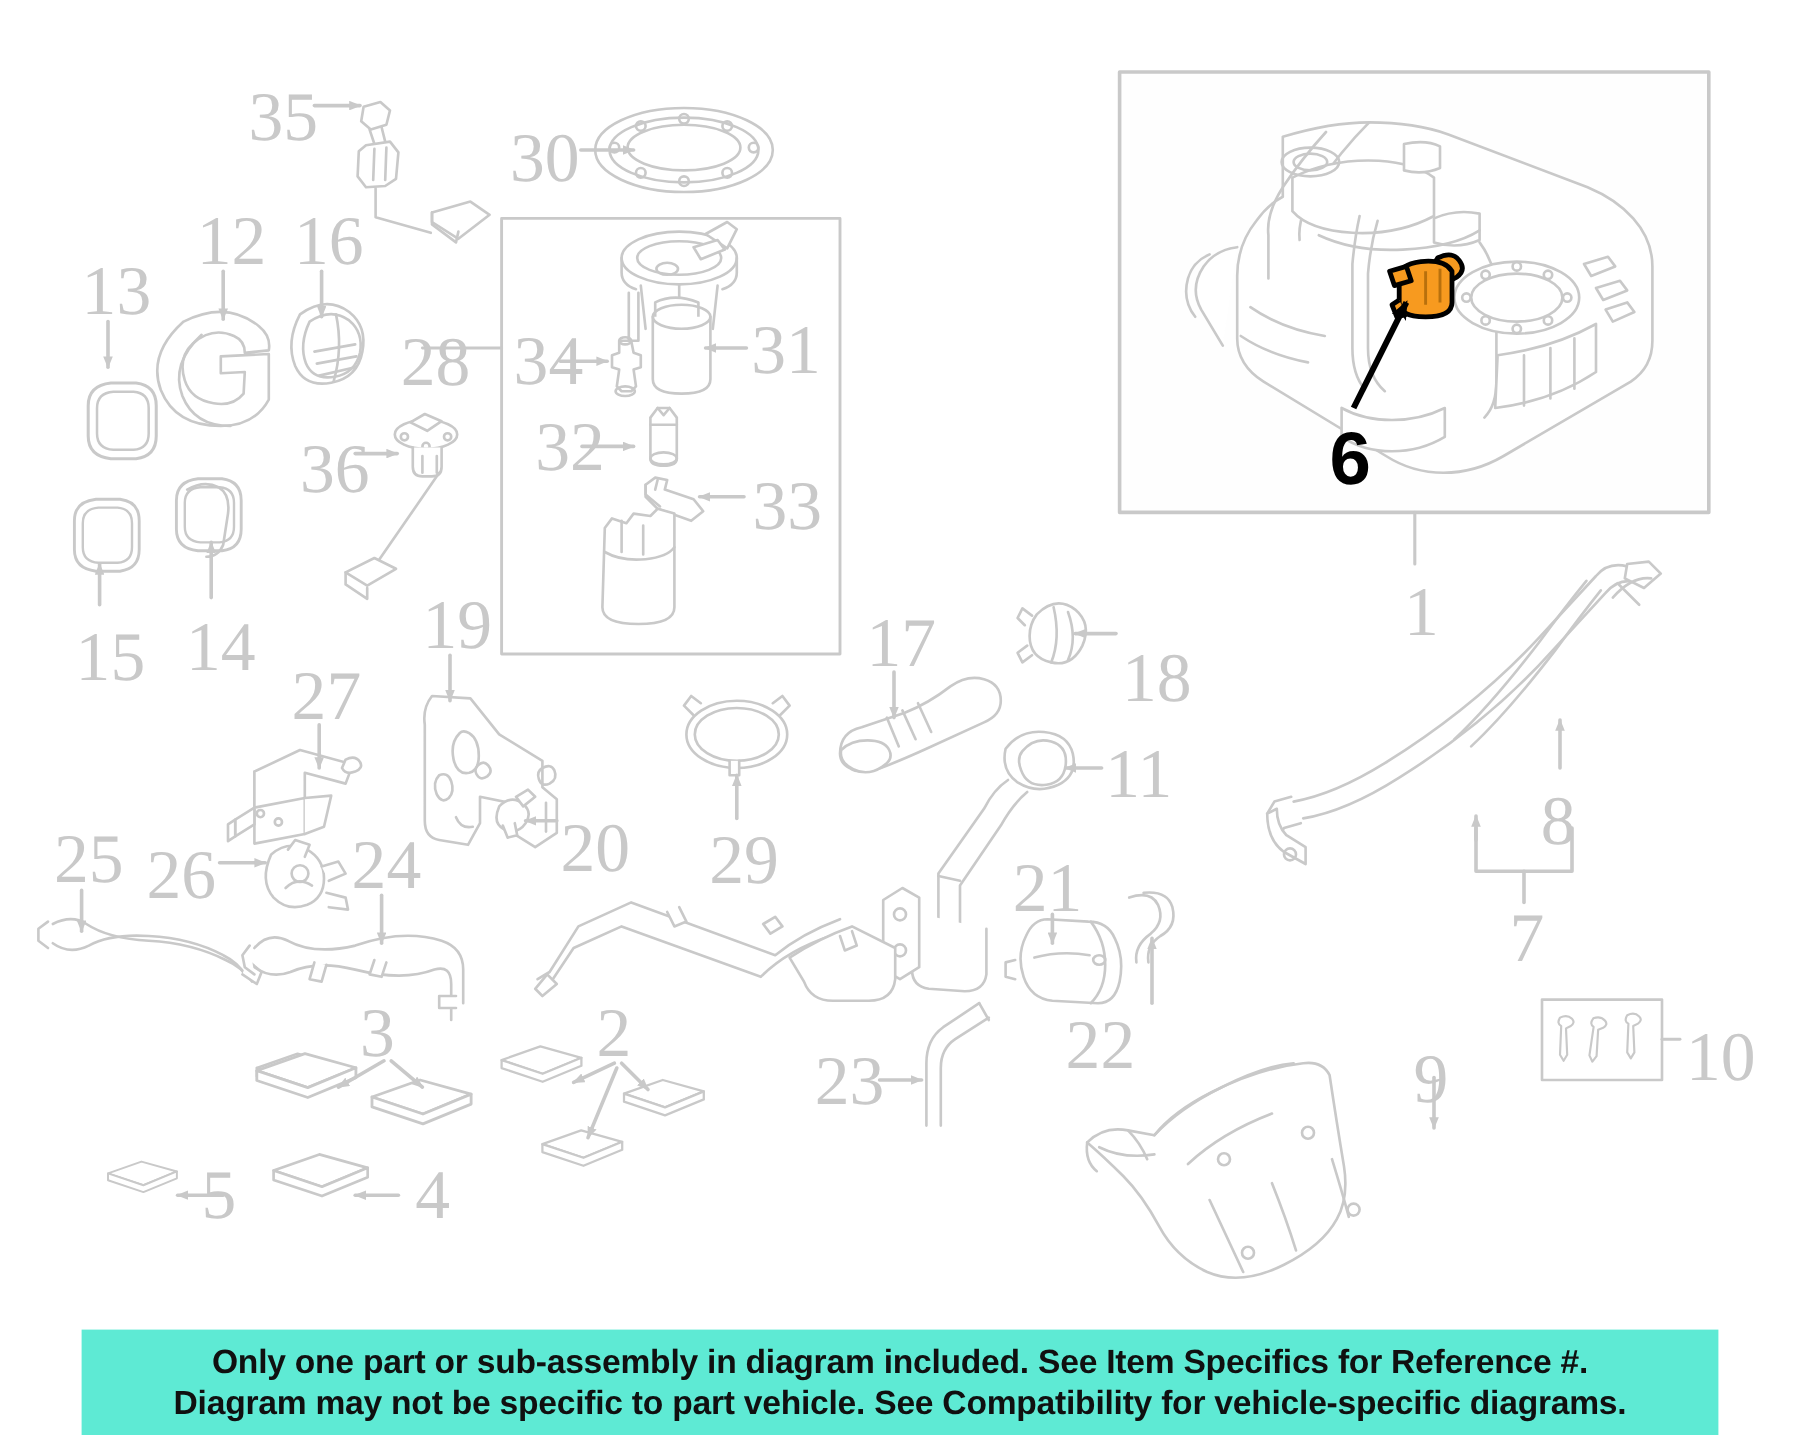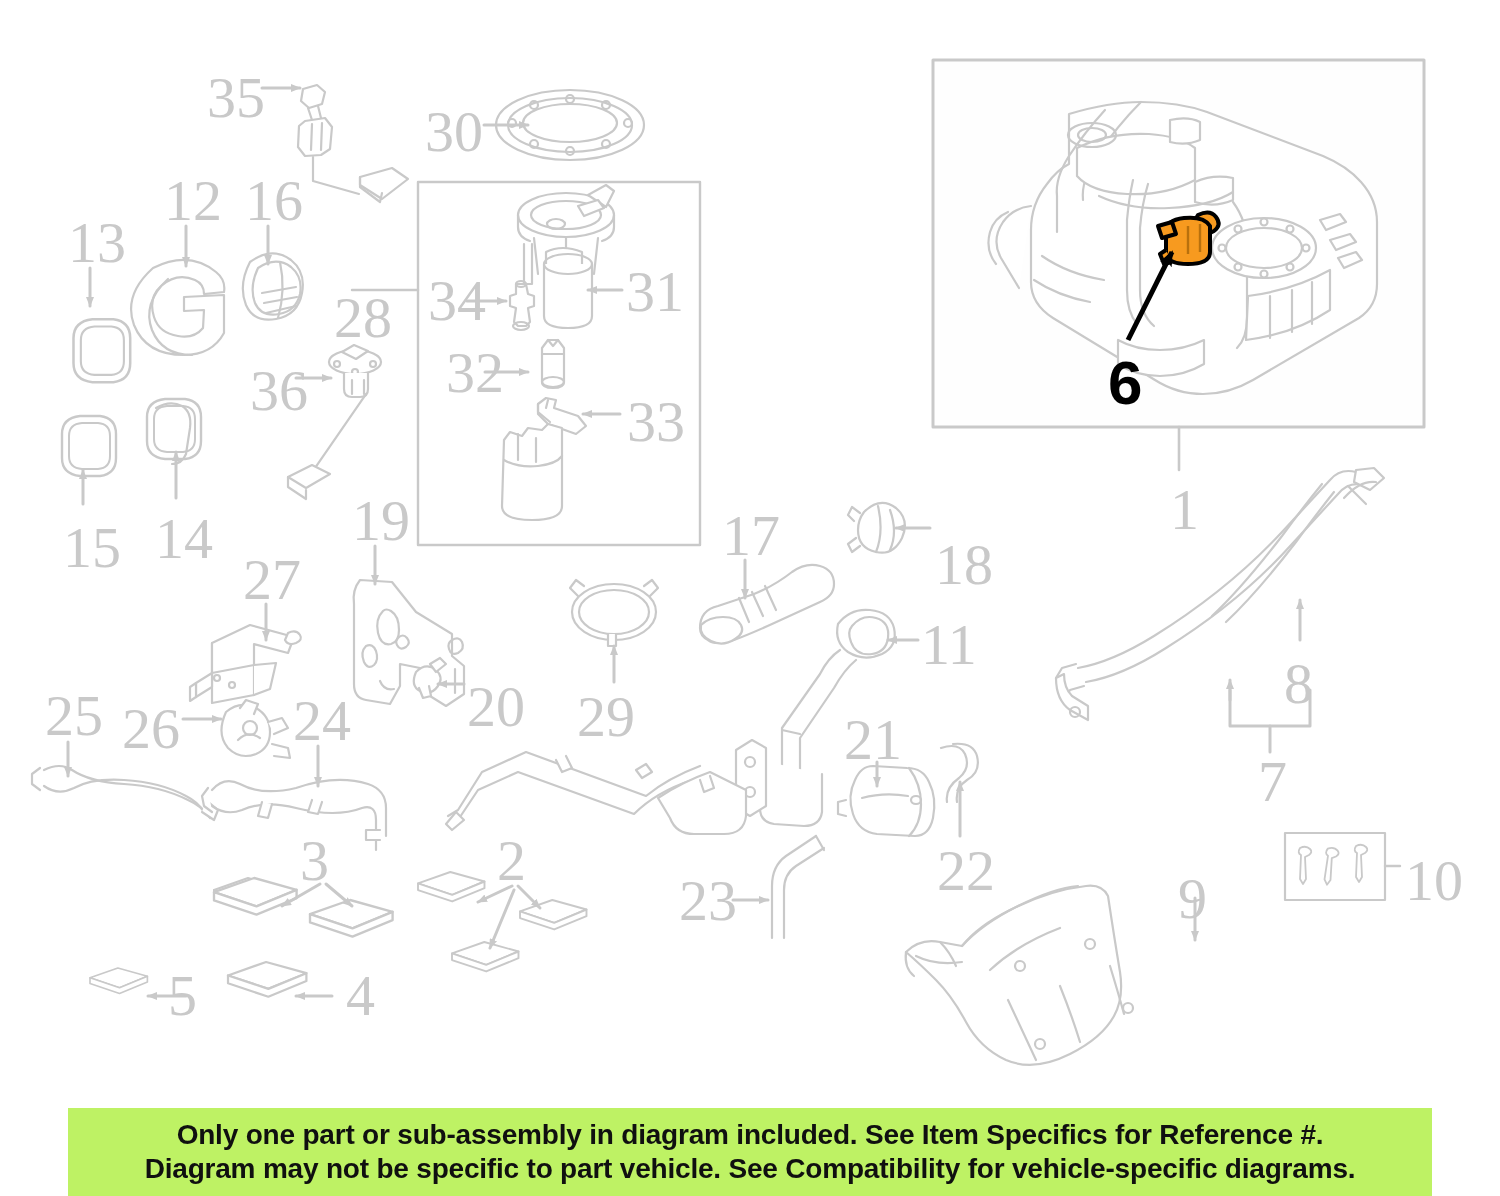--- a/index.html
+++ b/index.html
@@ -34,21 +34,21 @@
     line-height:1;
     white-space:nowrap;
     user-select:none;
   }
 
   
   #banner{
     position:absolute;
     left:68px;top:1108px;
     width:1364px;height:88px;
-    background:#bef264;
+    background:#5eead4;
     display:flex;flex-direction:column;
     align-items:center;justify-content:center;
     gap:2px;
   }
   #banner .line{
     font-family:"Liberation Sans", sans-serif;
     font-weight:bold;
     font-size:28px;
     color:#101010;
     letter-spacing:-0.2px;
@@ -457,43 +457,43 @@
     </g>
     <line x1="1128" y1="340" x2="1172" y2="252" stroke="#000" stroke-width="5" marker-end="url(#ahb)"></line>
   </svg>
 
   <div id="callout-layer">
       <div class="num" style="left: 207px; top: 69px;">35</div>
       <div class="num" style="left: 425px; top: 103px;">30</div>
       <div class="num" style="left: 164px; top: 172px;">12</div>
       <div class="num" style="left: 245px; top: 172px;">16</div>
       <div class="num" style="left: 68px; top: 214px;">13</div>
-      <div class="num" style="left: 334px; top: 273px; margin-top: 16px;">28</div>
+      <div class="num" style="left: 334px; top: 273px;">28</div>
       <div class="num" style="left: 428px; top: 272px;">34</div>
       <div class="num" style="left: 626px; top: 263px;">31</div>
       <div class="num" style="left: 446px; top: 344px;">32</div>
       <div class="num" style="left: 627px; top: 393px;">33</div>
       <div class="num" style="left: 250px; top: 362px;">36</div>
       <div class="num" style="left: 63px; top: 519px;">15</div>
       <div class="num" style="left: 155px; top: 510px;">14</div>
       <div class="num" style="left: 352px; top: 492px;">19</div>
       <div class="num" style="left: 722px; top: 507px;">17</div>
       <div class="num" style="left: 935px; top: 500px; margin-top: 36px;">18</div>
       <div class="num" style="left: 921px; top: 616px;">11</div>
       <div class="num" style="left: 1170px; top: 481px;">1</div>
       <div class="num" style="left: 1284px; top: 655px;">8</div>
       <div class="num" style="left: 1258px; top: 753px;">7</div>
       <div class="num" style="left: 243px; top: 551px;">27</div>
       <div class="num" style="left: 467px; top: 678px;">20</div>
-      <div class="num" style="left: 577px; top: 688px; text-align: center;">29</div>
+      <div class="num" style="left: 591px; top: 688px; text-align: center;">29</div>
       <div class="num" style="left: 45px; top: 687px;">25</div>
       <div class="num" style="left: 122px; top: 700px;">26</div>
       <div class="num" style="left: 293px; top: 692px; text-align: center;">24</div>
       <div class="num" style="left: 844px; top: 711px;">21</div>
-      <div class="num" style="left: 937px; top: 842px;">22</div>
+      <div class="num" style="left: 888px; top: 842px;">22</div>
       <div class="num" style="left: 300px; top: 832px;">3</div>
       <div class="num" style="left: 497px; top: 832px;">2</div>
       <div class="num" style="left: 679px; top: 872px;">23</div>
       <div class="num" style="left: 1405px; top: 852px;">10</div>
       <div class="num" style="left: 1178px; top: 870px;">9</div>
       <div class="num" style="left: 168px; top: 967px;">5</div>
       <div class="num" style="left: 346px; top: 967px;">4</div>
     </div>
 
   <div class="num-hl" id="hl-callout" style="left: 1108px; top: 352px;">6</div>

